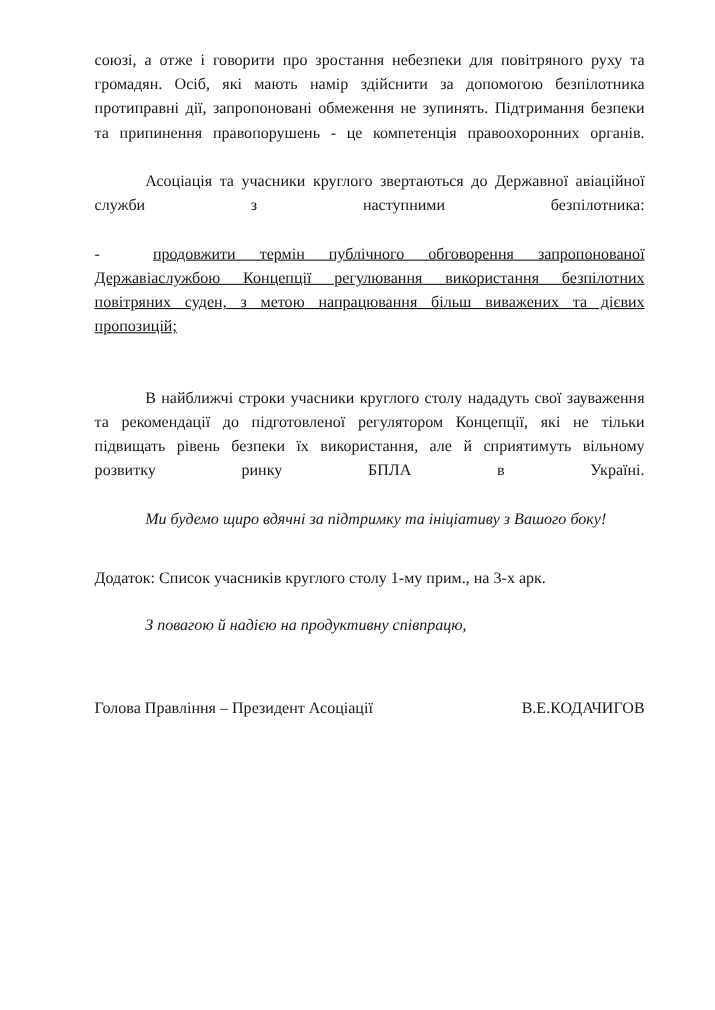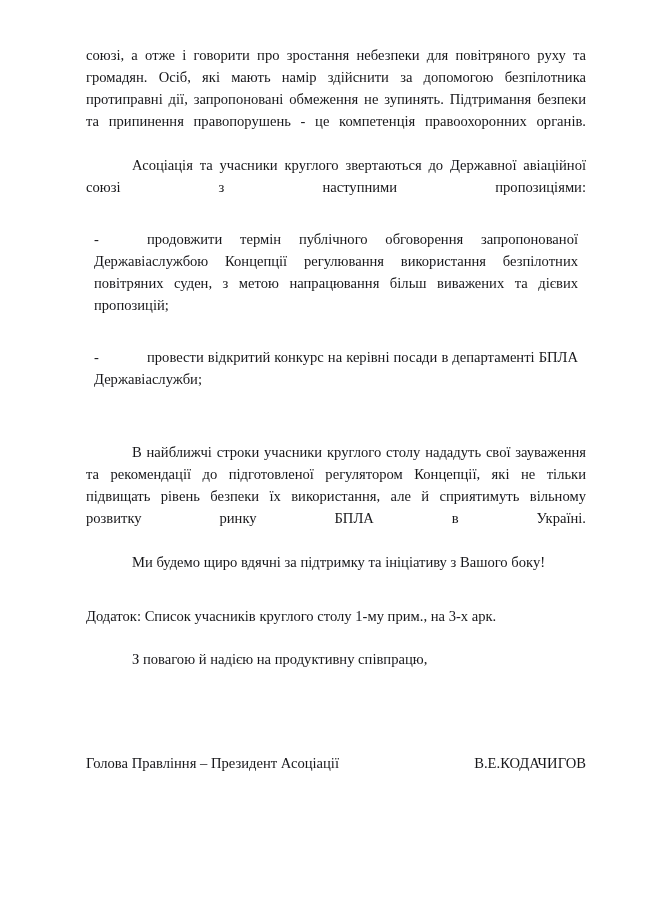--- a/index.html
+++ b/index.html
@@ -40,50 +40,51 @@
     -webkit-hyphens: none;
     hyphens: none;
   }
 
   p.para.indent {
     text-indent: 46px;
   }
 
   
   p.bullet {
-    margin: 8px;
+    margin: 0;
     text-align: justify;
     text-indent: 0;
     padding-left: 0;
+    text-decoration: underline;
   }
 
   .bullet-lead {
     display: inline-block;
     width: 53px;
     text-indent: 0;
   }
 
   
   p.flat {
     margin: 0;
     text-align: left;
   }
 
   p.flat.indent {
     text-indent: 46px;
+    font-style: italic;
   }
   .gap-md { height: 21px; }
   .gap-lg { height: 32px; }
 
   .signature-row {
     display: flex;
     justify-content: space-between;
     align-items: baseline;
     width: 100%;
-    margin-top: 29px;
   }
 
   .sig-left { text-align: left; white-space: nowrap; }
   .sig-right { text-align: right; white-space: nowrap; }
 
   
   .para::after,
   .bullet::after {
     content: "";
     display: inline-block;
@@ -91,30 +92,27 @@
   }
 </style>
 </head>
 <body>
 
 <div class="page">
   <div class="content">
 
     <p class="para">союзі, а отже і говорити про зростання небезпеки для повітряного руху та громадян. Осіб, які мають намір здійснити за допомогою безпілотника протиправні дії, запропоновані обмеження не зупинять. Підтримання безпеки та припинення правопорушень - це компетенція правоохоронних органів.</p>
 
-    <p class="para indent">Асоціація та учасники круглого звертаються до Державної авіаційної союзі з наступними пропозиціями:</p>
+    <p class="para indent">Асоціація та учасники круглого звертаються до Державної авіаційної служби з наступними безпілотника:</p>
 
     <p class="bullet">
       <span class="bullet-lead">-</span><span>продовжити термін публічного обговорення запропонованої Державіаслужбою Концепції регулювання використання безпілотних повітряних суден, з метою напрацювання більш виважених та дієвих пропозицій;</span>
     </p>
 
 
-    <p class="bullet">
-      <span class="bullet-lead">-</span><span>провести відкритий конкурс на керівні посади в департаменті БПЛА Державіаслужби;</span>
-    </p>
 
 
     <div class="gap-md"></div>
 
     <p class="para indent">В найближчі строки учасники круглого столу нададуть свої зауваження та рекомендації до підготовленої регулятором Концепції, які не тільки підвищать рівень безпеки їх використання, але й сприятимуть вільному розвитку ринку БПЛА в Україні.</p>
 
     <p class="flat indent">Ми будемо щиро вдячні за підтримку та ініціативу з Вашого боку!</p>
 
     <div class="gap-lg"></div>
 

